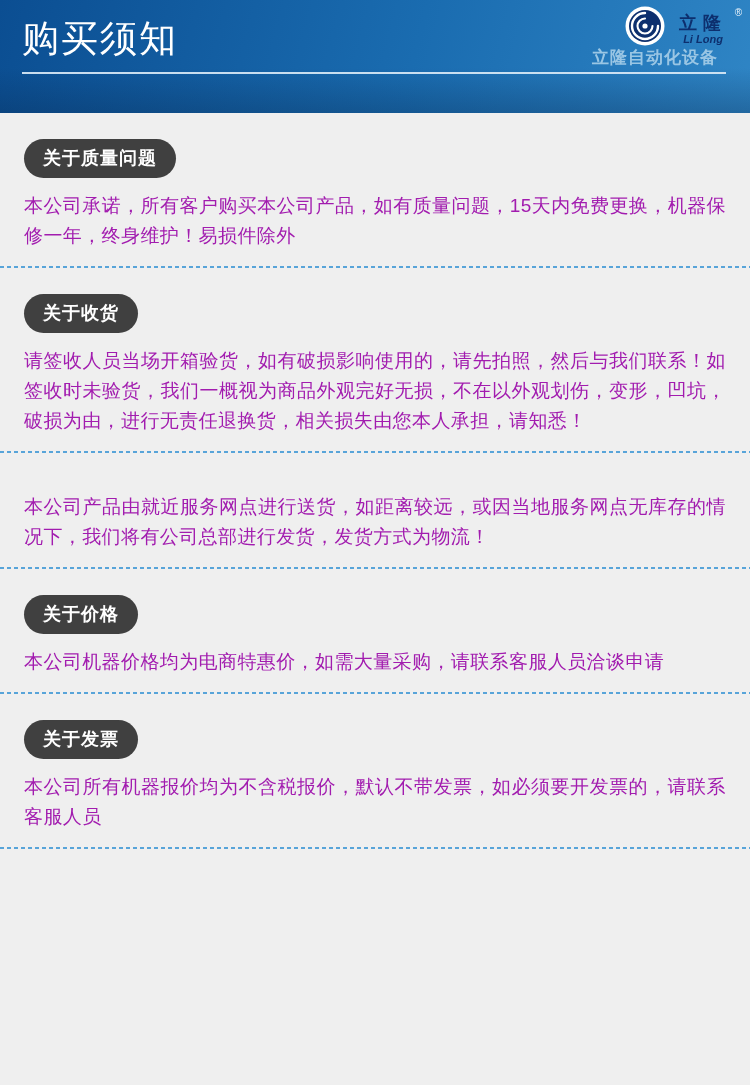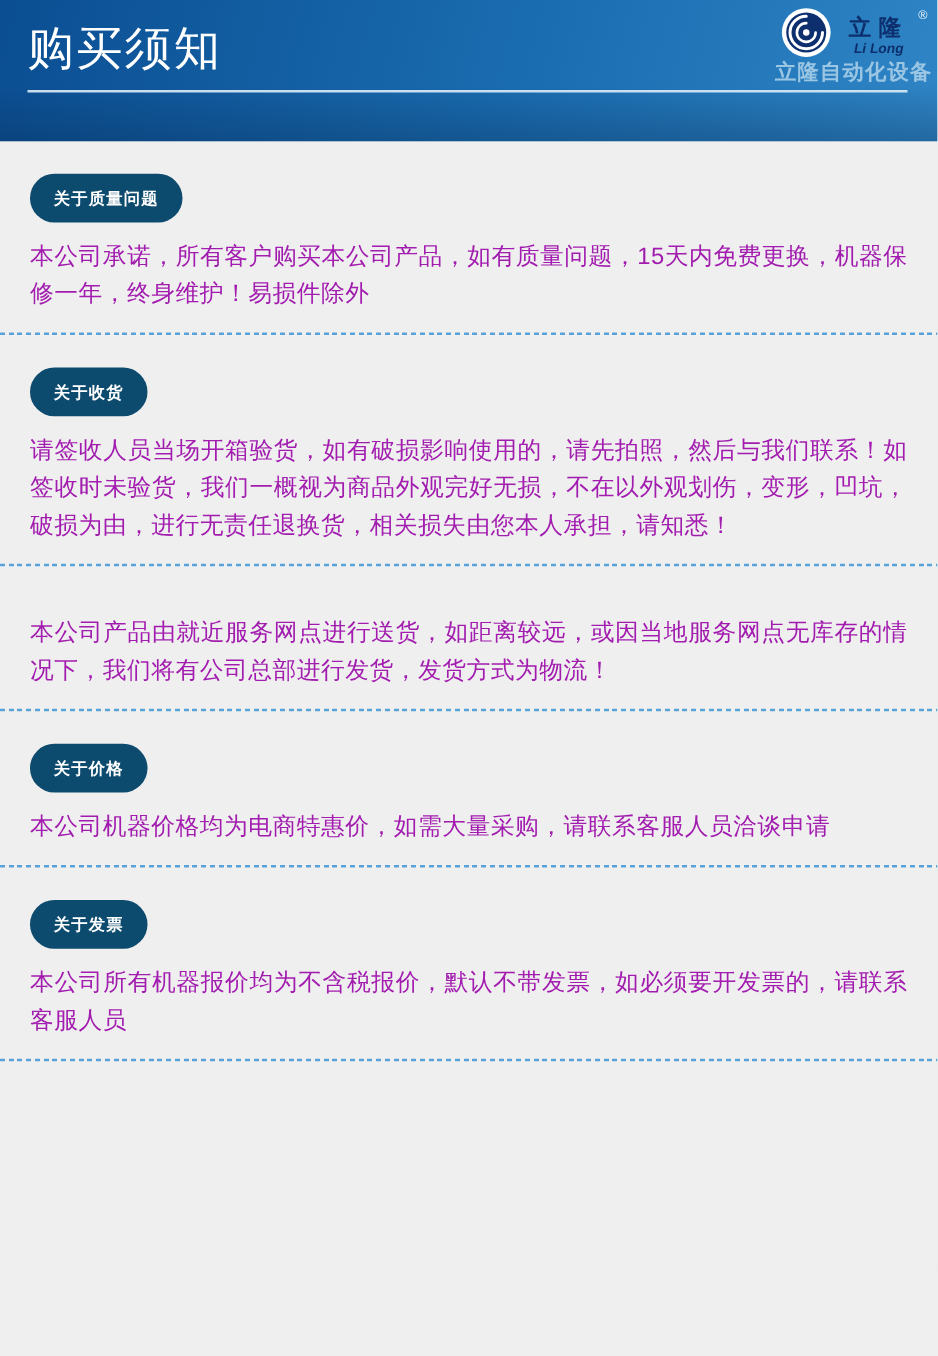--- a/index.html
+++ b/index.html
@@ -71,43 +71,43 @@
     line-height:13px;
   }
   .brand-reg{
     position:absolute;
     top:-2px; right:-8px;
     font-size:10px;
     color:#eaf4fb;
   }
   .company-name{
     position:absolute;
-    top:46px; right:4px;
+    top:46px; right:32px;
     font-size:17px;
     font-weight:bold;
     color:#9ac6e4;
     letter-spacing:1px;
   }
   
   .section{
     position:relative;
     padding:26px 24px 17px 24px;
   }
   .section::after{
     content:"";
     position:absolute;
     left:0; right:0; bottom:0;
     height:2px;
     background:repeating-linear-gradient(90deg,#58a4d9 0 4px, rgba(0,0,0,0) 4px 7px);
   }
   .section-badge{
     display:inline-block;
-    background:#0c4a6e;
+    background:#404040;
     color:#ffffff;
-    font-size:13px;
+    font-size:18px;
     font-weight:bold;
     line-height:39px;
     padding:0 19px;
     border-radius:20px;
     letter-spacing:1px;
   }
   .section-body{
     margin-top:13px;
     font-size:19px;
     line-height:30px;

